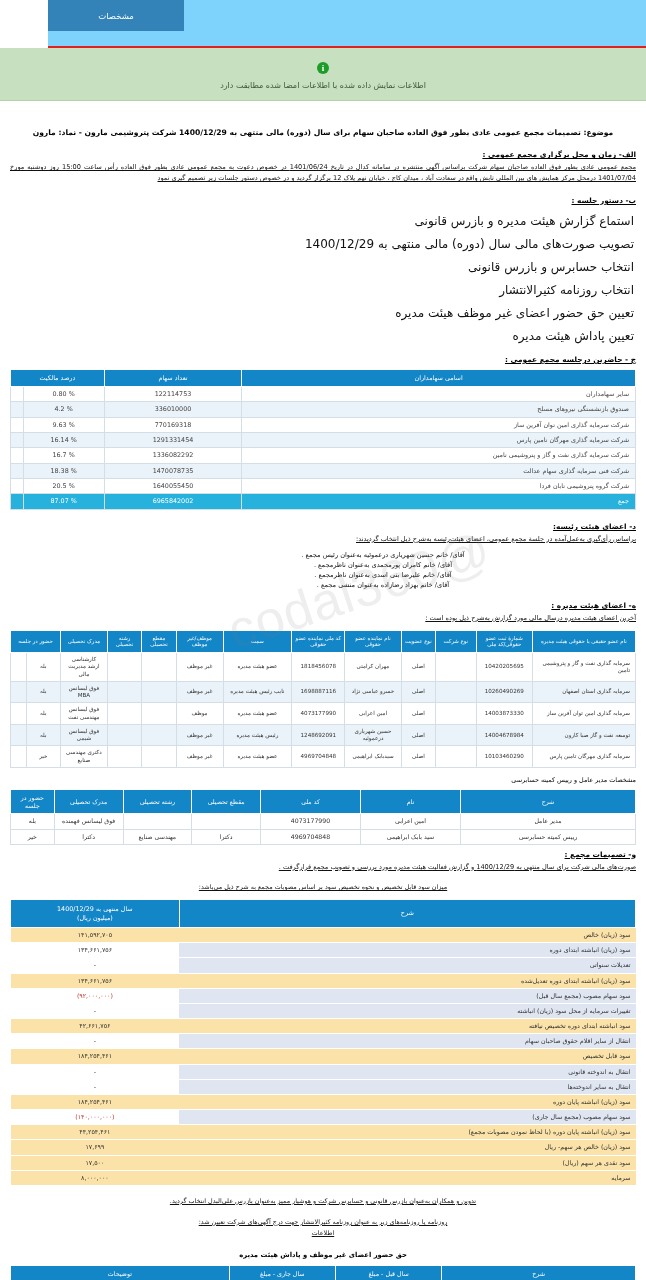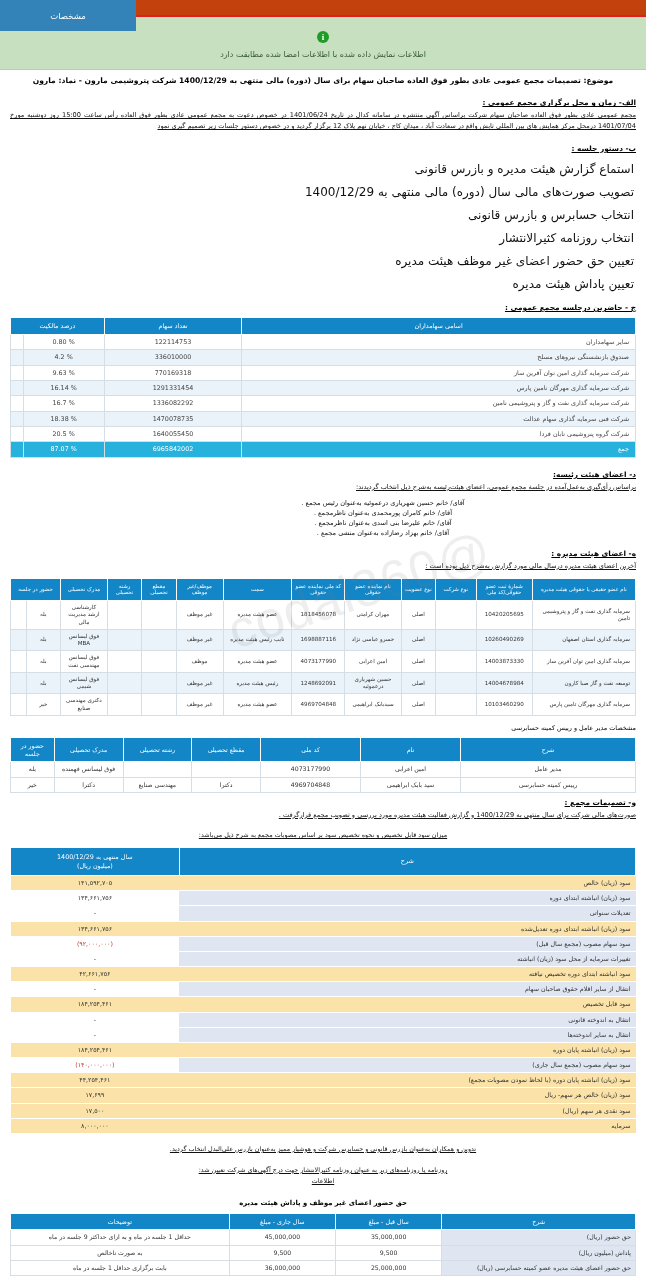--- a/index.html
+++ b/index.html
@@ -13,23 +13,24 @@
     width: 646px;
     height: 1280px;
     overflow: hidden;
     position: relative;
     direction: rtl;
   }
 
   
   .topbar {
     position: relative;
-    height: 17px;
-    background: #c2410c;
+    height: 48px;
+    background: #7dd3fc;
     border-bottom: 2px solid #e02020;
+    margin-left: 48px;
   }
   .topbar-tab {
     position: absolute;
     top: 0; left: 0;
     width: 136px;
     height: 31px;
     background: #3383b8;
     color: #ffffff;
     font-size: 8.5px;
     display: flex;
@@ -62,21 +63,21 @@
     font-size: 8px;
     color: #3a5a33;
     margin-top: 3px;
   }
 
   
   .content {
     padding: 0 10px;
   }
   .subject {
-    margin-top: 5px;
+    margin-top: 26px;
     font-size: 7.6px;
     font-weight: bold;
     color: #000;
     text-align: center;
     line-height: 1.5;
   }
   .sec-title {
     margin-top: 12px;
     font-size: 7.4px;
     font-weight: bold;

